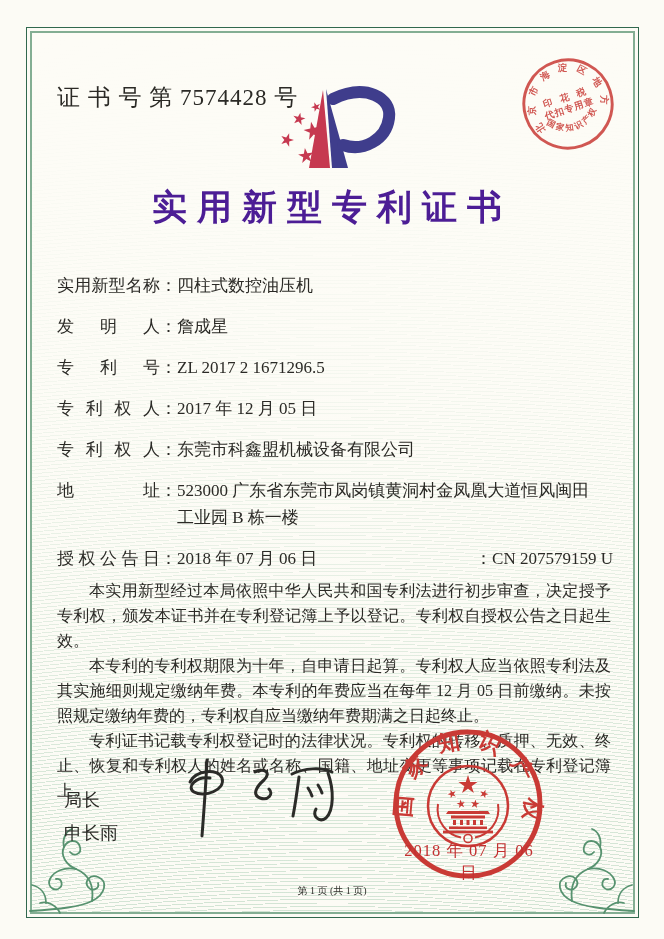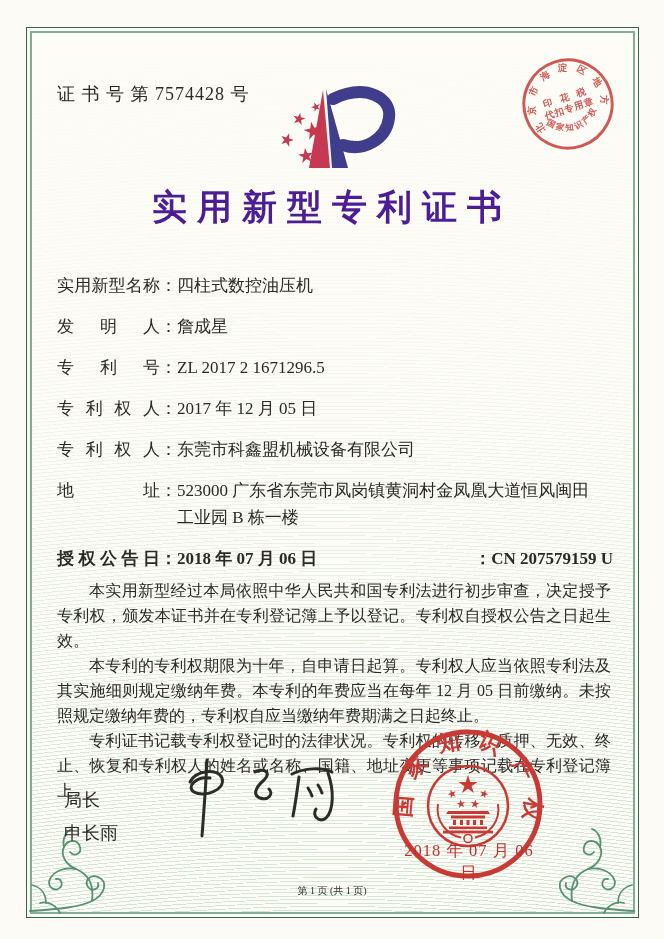--- a/index.html
+++ b/index.html
@@ -17,32 +17,32 @@
   .wave-fade{position:absolute;left:31px;right:30px;top:31px;bottom:25px;
     background:linear-gradient(to bottom,#fdfcf6 0%,rgba(253,252,246,.97) 12%,
       rgba(253,252,246,.8) 38%,rgba(253,252,246,.45) 62%,rgba(253,252,246,.1) 85%,rgba(253,252,246,0) 100%);}
   .frame-outer{position:absolute;left:26px;right:25px;top:27px;bottom:21px;border:1px solid var(--frame-dark);}
   .frame-inner{position:absolute;left:30px;right:29px;top:31px;bottom:25px;border:2px solid var(--frame-light);}
   .orn{position:absolute;bottom:24px;width:92px;height:92px;}
   .orn.br{right:28px;}
   .orn.bl{left:28px;transform:scaleX(-1);}
   .orn path{stroke:var(--orn-green);stroke-width:1.8;fill:none;stroke-linecap:round;}
 
-  .cert-no{position:absolute;left:57px;top:82px;font-size:18px;letter-spacing:1px;}
+  .cert-no{position:absolute;left:57px;top:82px;font-size:23px;letter-spacing:1px;}
   .logo{position:absolute;left:264px;top:76px;}
   .title{position:absolute;left:0;top:184px;width:100%;text-align:center;
          font-size:35px;font-weight:bold;letter-spacing:10px;color:#4c1d95;}
 
   .fields{position:absolute;left:57px;top:272px;width:556px;font-size:17px;}
   .frow{display:flex;margin-bottom:14px;line-height:27px;}
   .flabel{flex:0 0 103px;text-align:justify;text-align-last:justify;}
   .fcolon{flex:0 0 17px;}
   .fvalue{flex:1;}
   .addr-val{max-width:425px;}
-  .frow7{display:flex;margin-bottom:0;line-height:27px;font-weight:bold;}
+  .frow7{display:flex;margin-bottom:0;line-height:27px;}
   .pair{display:flex;}
   .pair .flabel{width:103px;}
   .pair2{margin-left:auto;}
   .pair2 .plabel{letter-spacing:2px;}
 
   .paras{position:absolute;left:57px;top:578px;width:554px;font-size:16px;line-height:25px;text-align:justify;}
   .paras p{margin:0;text-indent:2em;}
 
   .signer{position:absolute;left:64px;top:784px;font-size:18px;line-height:33px;
           font-family:"Liberation Sans","DejaVu Sans",sans-serif;}

